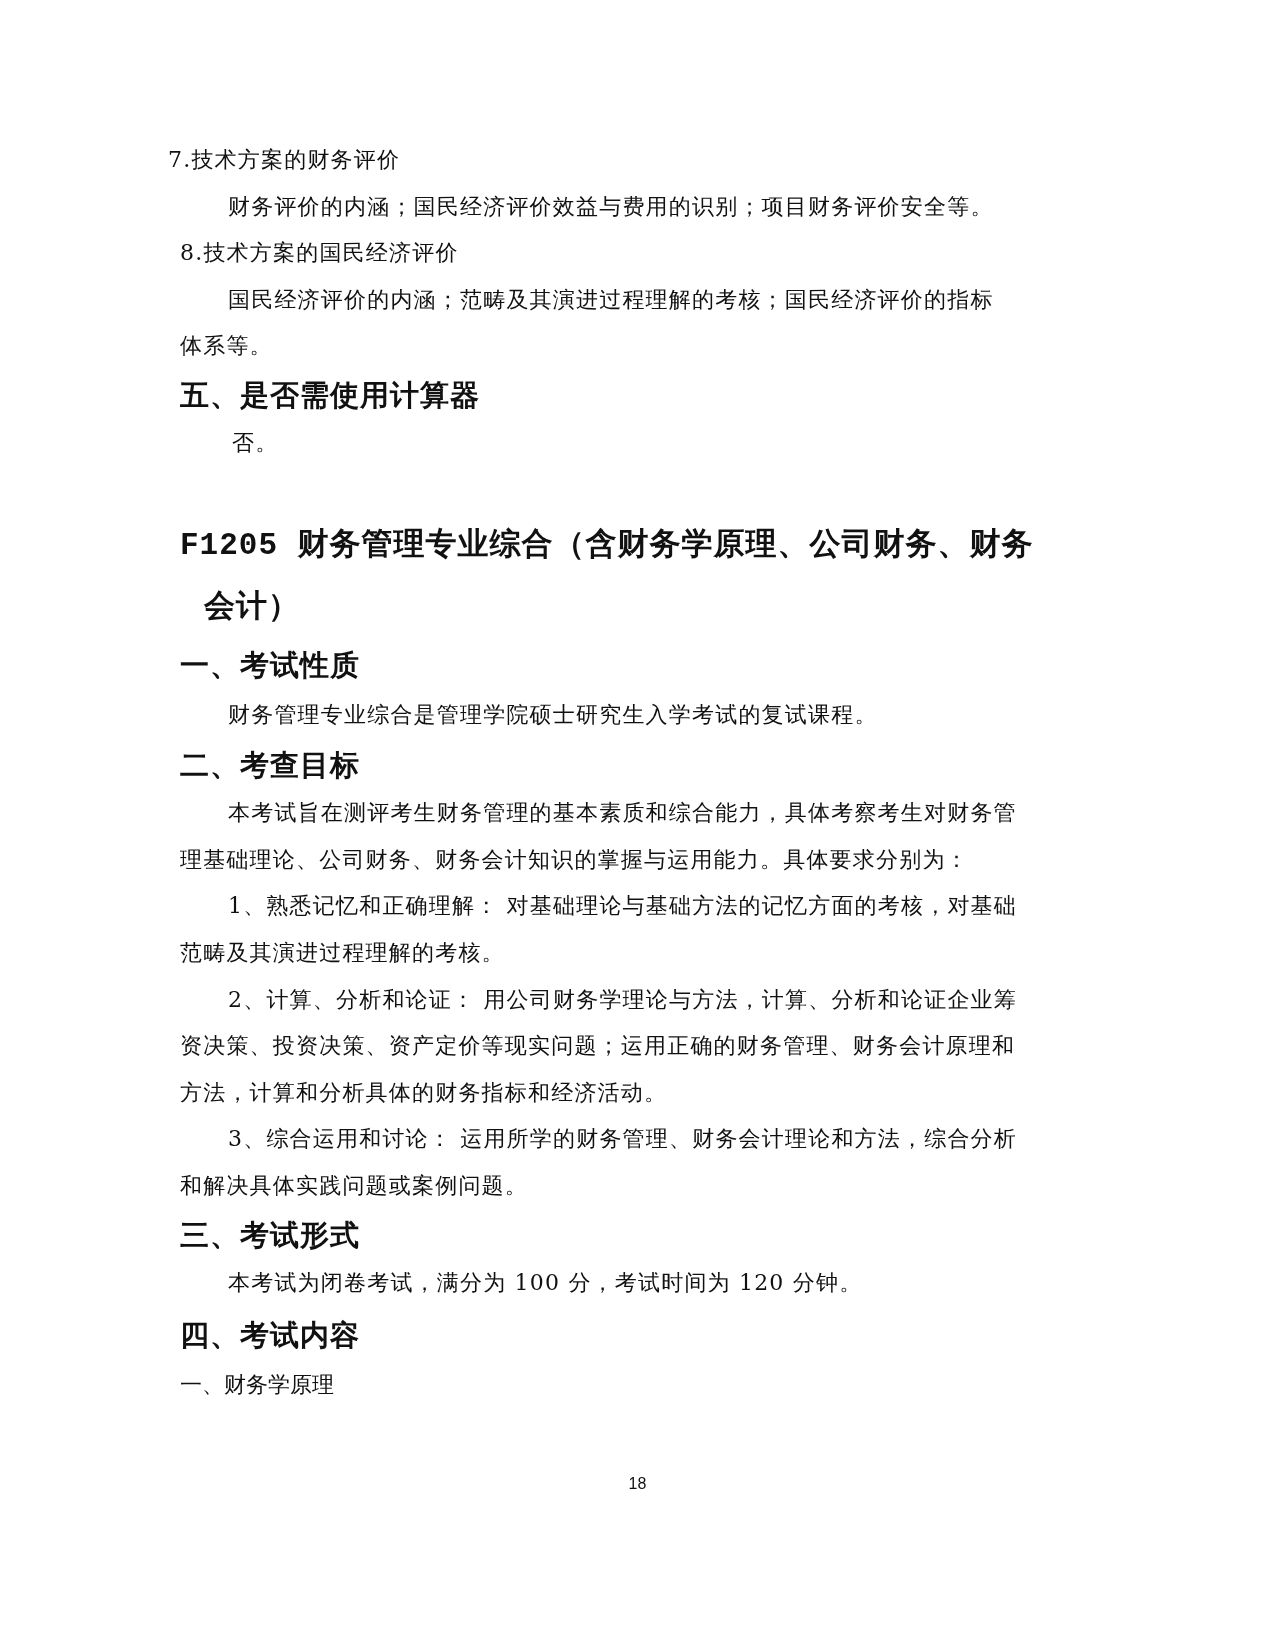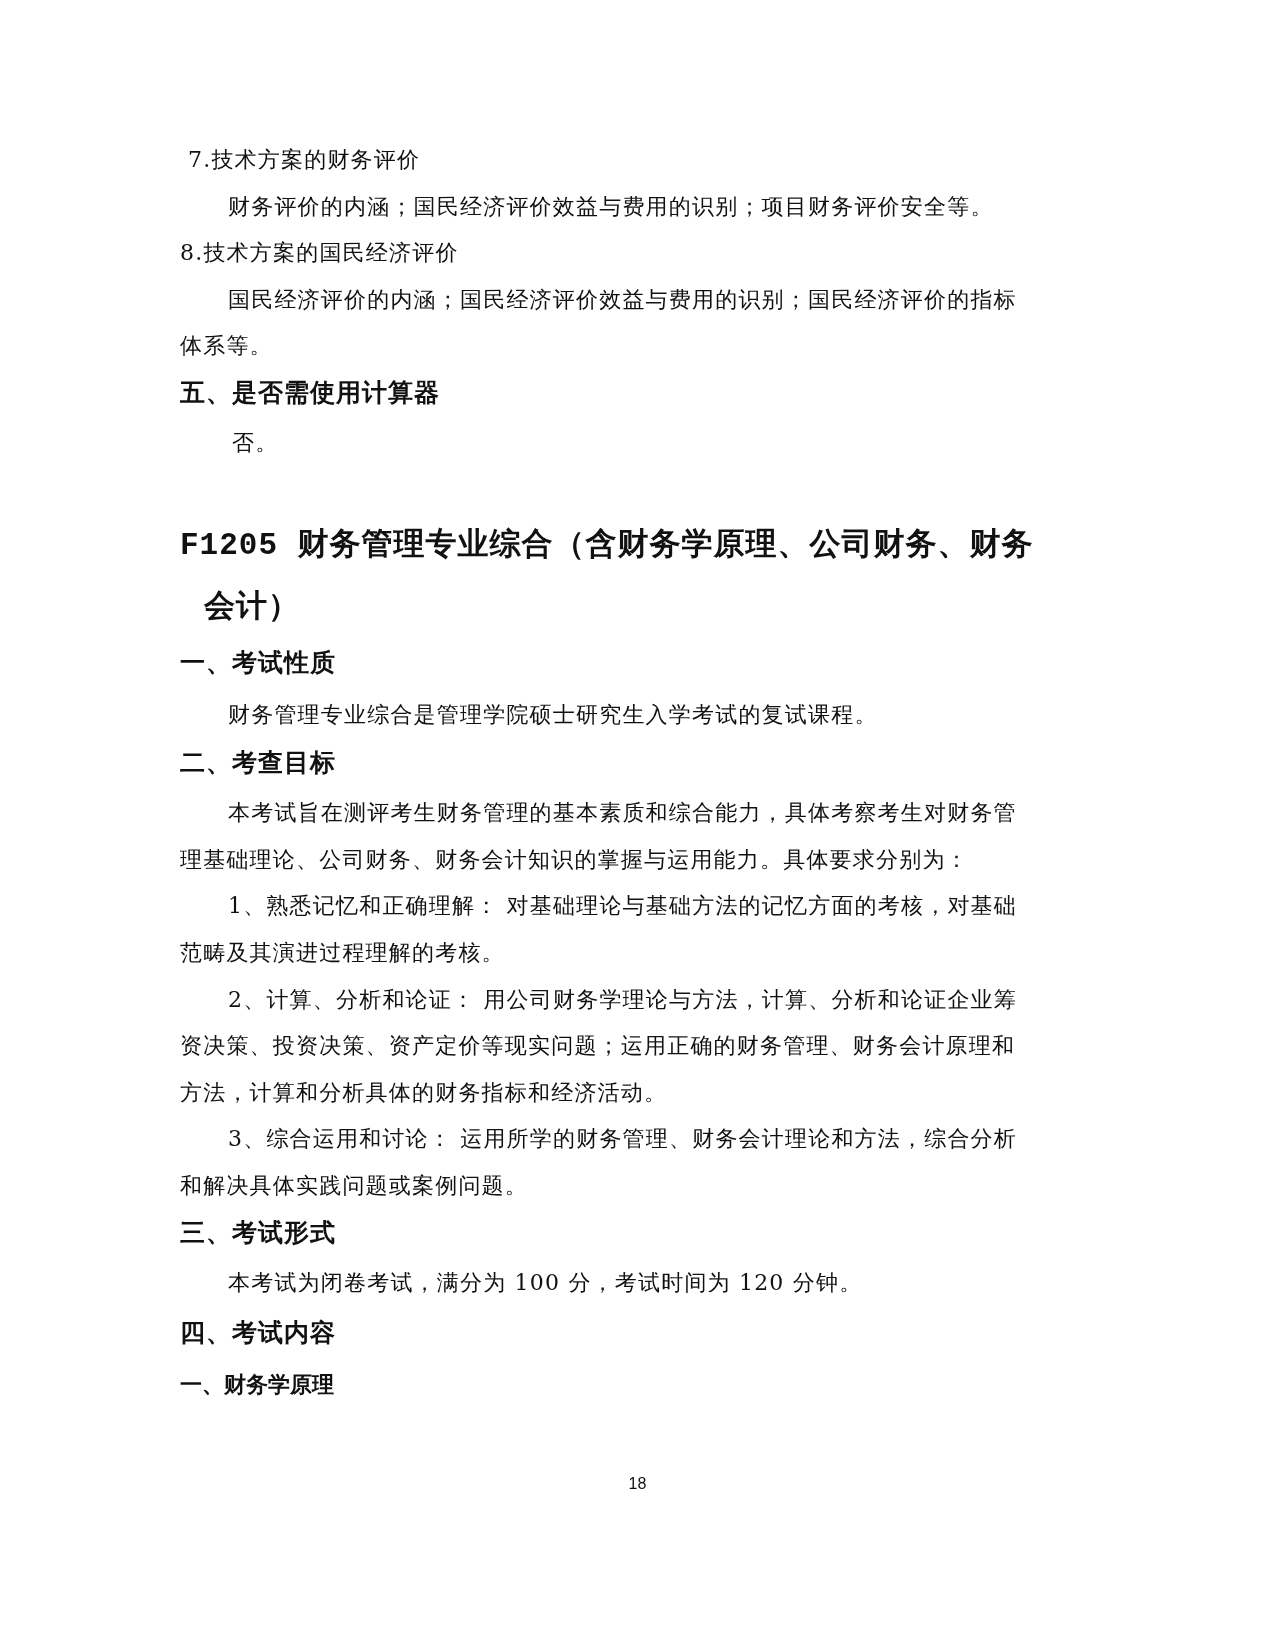--- a/index.html
+++ b/index.html
@@ -1,33 +1,33 @@
 <!DOCTYPE html>
 <html><head>
 <meta charset="utf-8">
 <style>
   html, body { margin: 0; padding: 0; background: #ffffff; }
   body { width: 1275px; height: 1650px; position: relative; overflow: hidden;
          font-family: "DejaVu Serif", "Liberation Serif", serif; color: #111; }
   .line { position: absolute; white-space: nowrap; }
   .body { font-size: 22px; letter-spacing: 1.2px; }
   .h1 { font-family: Liberation Mono, monospace; font-weight: bold; font-size: 31px; letter-spacing: 1px; text-align: right; }
-  .h2 { font-family: Liberation Mono, monospace; font-weight: bold; font-size: 25px; letter-spacing: 1px; }
-  .h3 { font-family: "DejaVu Sans", "Liberation Sans", sans-serif; font-weight: bold; font-size: 22px; }
+  .h2 { font-family: Liberation Mono, monospace; font-weight: bold; font-size: 29px; letter-spacing: 1px; }
+  .h3 { font-family: "DejaVu Sans", "Liberation Sans", sans-serif; font-weight: normal; font-size: 22px; }
   .pagenum { position: absolute; left: 0; right: 0; top: 1475px; text-align: center;
              font-family: "Liberation Sans", sans-serif; font-size: 16px; }
 </style>
 </head>
 <body>
 
 <div id="page">
-    <div class="line body" style="left: 188px; top: 145px; text-align: center;">7.技术方案的财务评价</div>
+    <div class="line body" style="left: 168px; top: 145px; text-align: center;">7.技术方案的财务评价</div>
     <div class="line body" style="left: 228px; top: 192px;">财务评价的内涵；国民经济评价效益与费用的识别；项目财务评价安全等。</div>
     <div class="line body" style="left: 180px; top: 238px;">8.技术方案的国民经济评价</div>
-    <div class="line body" style="left: 228px; top: 285px;">国民经济评价的内涵；国民经济评价效益与费用的识别；国民经济评价的指标</div>
+    <div class="line body" style="left: 228px; top: 285px;">国民经济评价的内涵；范畴及其演进过程理解的考核；国民经济评价的指标</div>
     <div class="line body" style="left: 180px; top: 331px;">体系等。</div>
     <div class="line h2" style="left: 180px; top: 376px;">五、是否需使用计算器</div>
     <div class="line body" style="left: 232px; top: 428px;">否。</div>
     <div class="line h1" style="left: 180px; top: 523px;">F1205 财务管理专业综合（含财务学原理、公司财务、财务</div>
     <div class="line h1" style="left: 180px; top: 585px; margin-left: 24px;">会计）</div>
     <div class="line h2" style="left: 180px; top: 646px;">一、考试性质</div>
     <div class="line body" style="left: 228px; top: 700px;">财务管理专业综合是管理学院硕士研究生入学考试的复试课程。</div>
     <div class="line h2" style="left: 180px; top: 746px;">二、考查目标</div>
     <div class="line body" style="left: 228px; top: 798px;">本考试旨在测评考生财务管理的基本素质和综合能力，具体考察考生对财务管</div>
     <div class="line body" style="left: 180px; top: 845px;">理基础理论、公司财务、财务会计知识的掌握与运用能力。具体要求分别为：</div>

